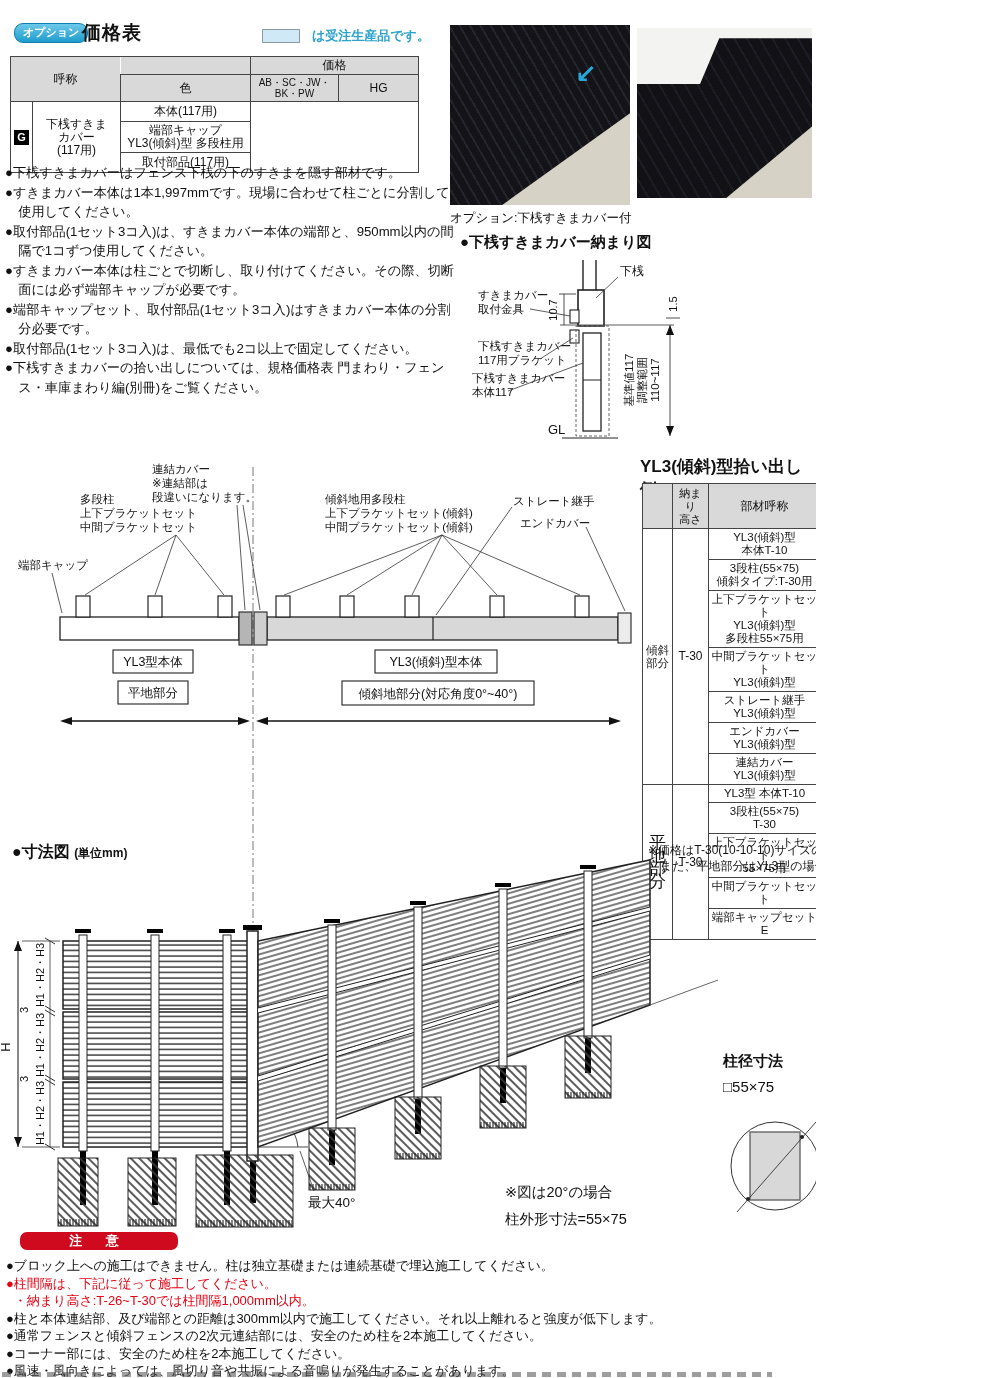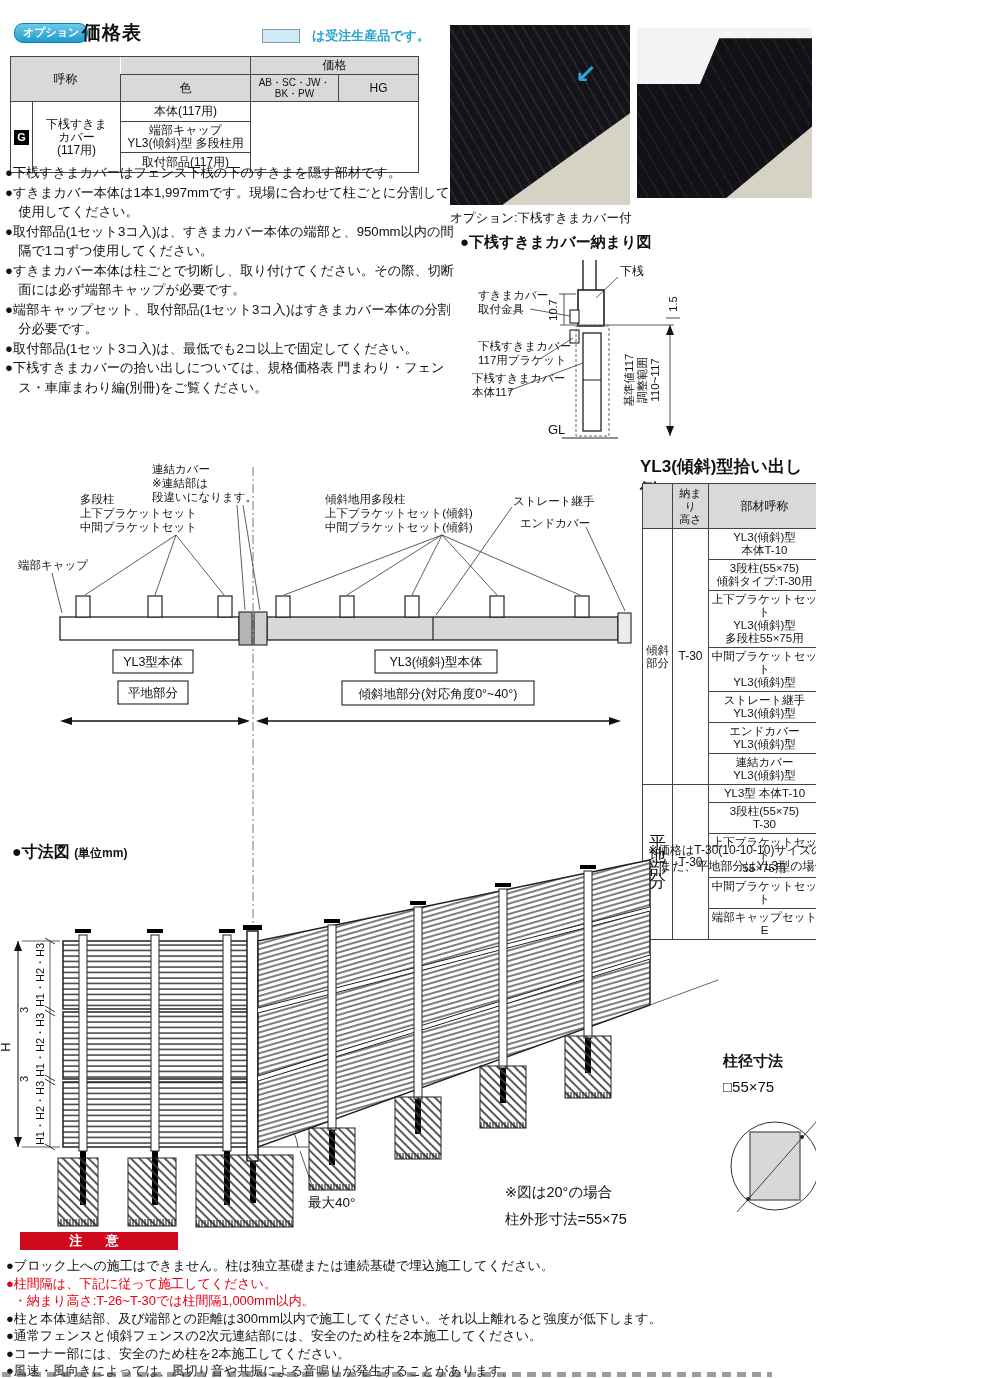--- a/index.html
+++ b/index.html
@@ -21,21 +21,21 @@
   .small{font-size:10px;line-height:11px;}
   .noR{border-right:0;}
   .noL{border-left:0;}
   .g-badge{display:inline-block;width:15px;height:15px;background:#000;color:#fff;font-weight:bold;
            font-size:11px;line-height:15px;text-align:center;}
   
   .note{font-size:13.2px;line-height:19.5px;text-indent:-1em;padding-left:1em;}
   .caution-item{font-size:13px;line-height:17.5px;text-indent:-1em;padding-left:1em;}
   .red{color:#e60012;}
   .caution-bar{background:#cf0a1e;color:#fff;font-size:13px;font-weight:bold;text-align:center;
-               letter-spacing:10px;line-height:18px;}
+               letter-spacing:10px;line-height:18px;border-radius:7px;}
   .sec-head{font-size:15px;font-weight:bold;}
   .big-head{font-size:17px;font-weight:bold;}
   
   .photo1{background:repeating-linear-gradient(60deg,#141418 0 7px,#24242c 7px 9px);}
   .photo1 .ground{position:absolute;inset:0;background:#d6d2c5;
                   clip-path:polygon(29% 100%,100% 49%,100% 100%);}
   .photo2{background:#f3f3f1;}
   .photo2 .fence{position:absolute;inset:0;background:repeating-linear-gradient(60deg,#121216 0 9px,#1d1d24 9px 11px);
                  clip-path:polygon(0 33%,36% 33%,47% 6%,100% 6%,100% 100%,0 100%);}
   .photo2 .ground{position:absolute;inset:0;background:#d6d2c5;clip-path:polygon(51% 100%,100% 58%,100% 100%);}

